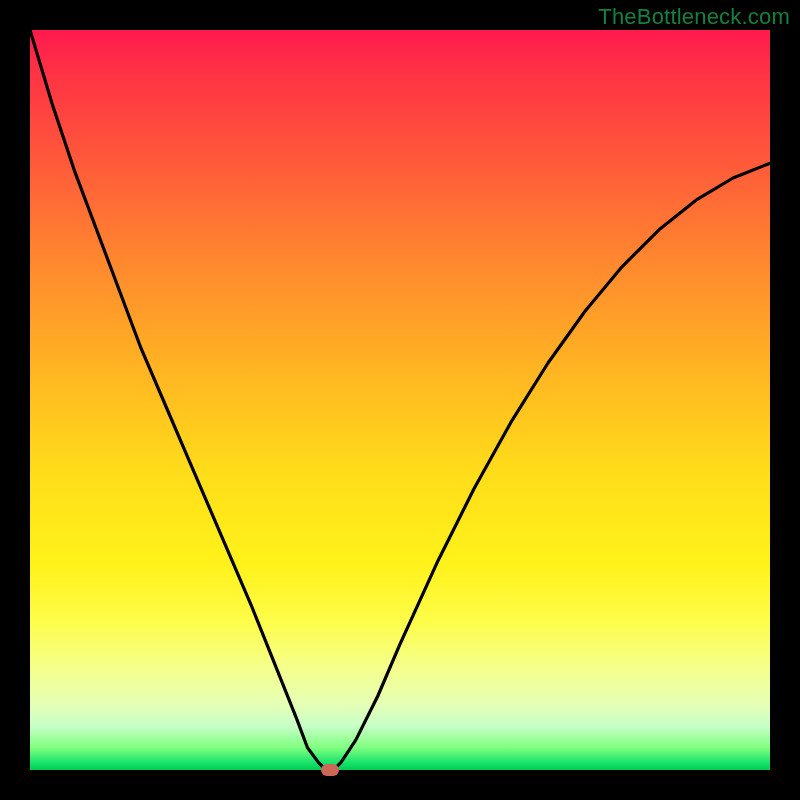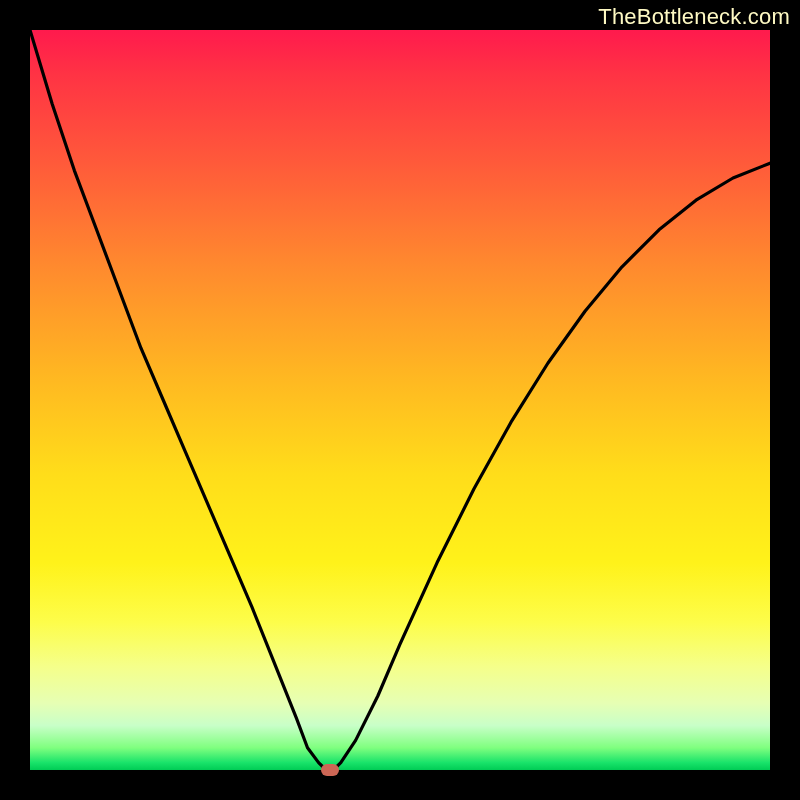--- a/index.html
+++ b/index.html
@@ -44,21 +44,21 @@
     position: absolute;
     left: 0;
     top: 0;
     width: 740px;
     height: 740px;
   }
   .watermark {
     position: absolute;
     top: 4px;
     right: 10px;
-    color: #fef9c3;
+    color: #15803d;
     font-size: 22px;
     font-weight: 500;
     letter-spacing: 0.2px;
   }
   .marker {
     position: absolute;
     width: 18px;
     height: 12px;
     border-radius: 6px;
     background: #cc6655;

